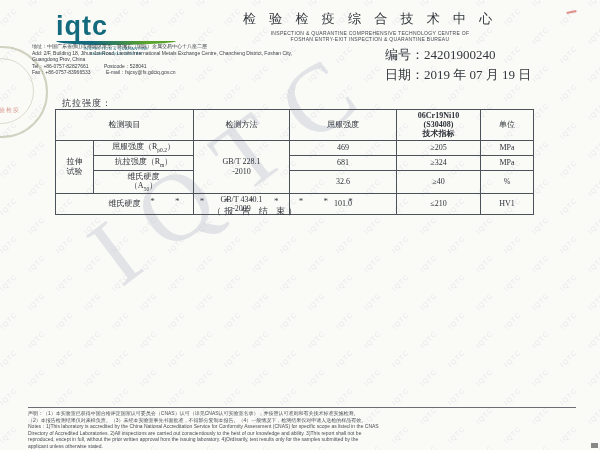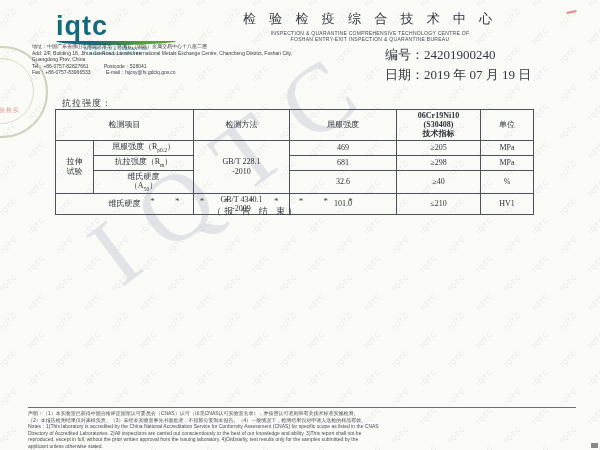--- a/index.html
+++ b/index.html
@@ -450,21 +450,21 @@
           <div>GB/T 228.1</div>
           <div>-2010</div>
         </td>
         <td>469</td>
         <td>≥205</td>
         <td>MPa</td>
       </tr>
       <tr class="r2">
         <td><span>抗拉强度（R</span><sub>m</sub><span>）</span></td>
         <td>681</td>
-        <td>≥298</td>
+        <td>≥324</td>
         <td>MPa</td>
       </tr>
       <tr class="r3">
         <td>
           <div>维氏硬度</div>
           <div><span>（A</span><sub>50</sub><span>）</span></div>
         </td>
         <td>32.6</td>
         <td>≥40</td>
         <td>%</td>

